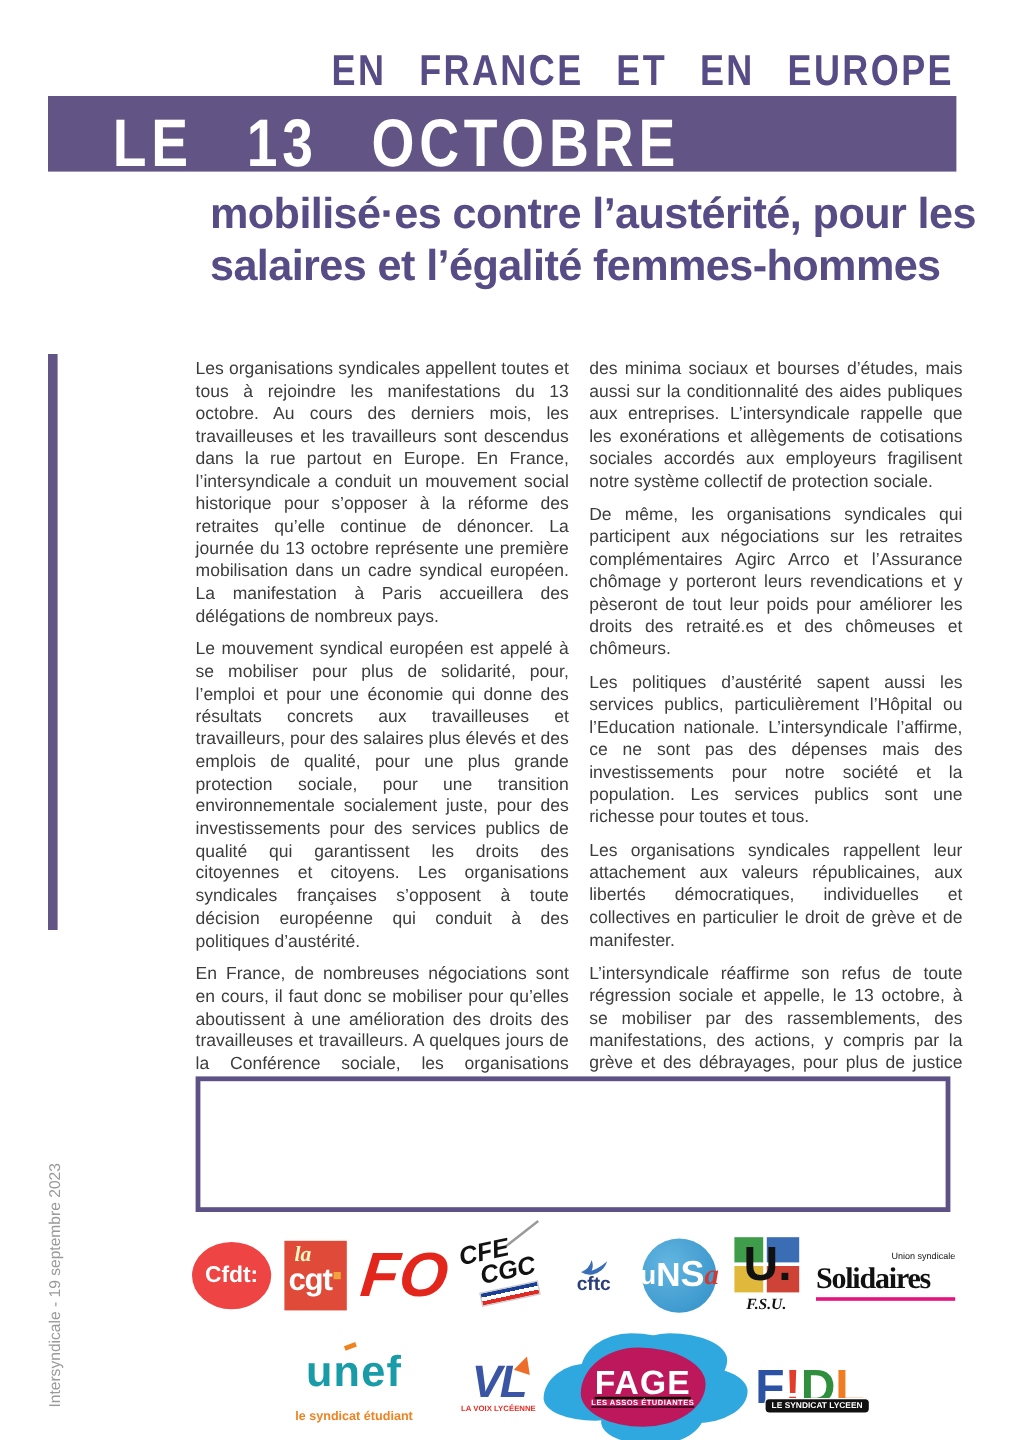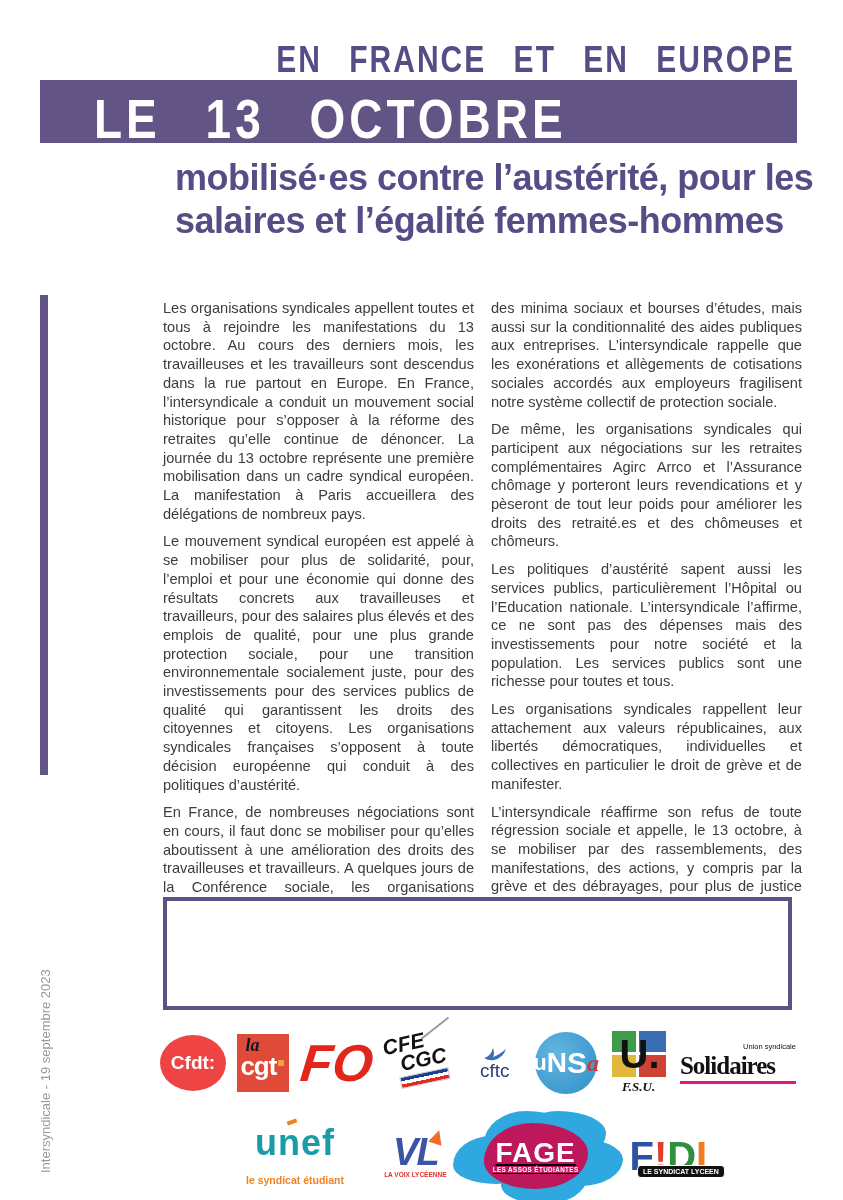--- a/index.html
+++ b/index.html
@@ -49,36 +49,36 @@
   .logo-row1{position:absolute;left:160px;top:1026px;width:636px;height:74px;
     display:flex;align-items:center;justify-content:space-between;}
   .logo-row2{position:absolute;left:243px;top:1118px;width:484px;height:76px;
     display:flex;align-items:center;justify-content:space-between;}
   .logo{position:relative;flex:0 0 auto;}
   
   .cfdt{width:66px;height:56px;background:#ef4444;border-radius:50%;
     display:flex;align-items:center;justify-content:center;color:#fff;font-weight:bold;font-size:19px;}
   
   .cgt{width:52px;height:58px;background:#e04a38;position:relative;}
-  .cgt .la{position:absolute;top:1px;left:8px;color:#0f172a;font-family:"Liberation Serif",serif;font-style:italic;font-weight:bold;font-size:18px;}
+  .cgt .la{position:absolute;top:1px;left:8px;color:#fef9c3;font-family:"Liberation Serif",serif;font-style:italic;font-weight:bold;font-size:18px;}
   .cgt .cgt-word{position:absolute;bottom:10px;left:3px;color:#fff;font-weight:bold;font-size:26px;letter-spacing:-1px;}
   .cgt .dot{position:absolute;right:5px;top:26px;width:6px;height:6px;background:#eea43c;}
   
   .fo{color:#e3261c;font-weight:bold;font-size:52px;font-style:italic;transform:skewX(-6deg);line-height:52px;}
   
   .cfecgc{width:70px;height:64px;}
   .cfecgc .block{transform:rotate(-12deg);color:#111;font-weight:bold;font-style:italic;font-size:21px;line-height:19px;}
   .cfecgc .l2{margin-left:14px;}
   .cfecgc .stripe{width:48px;height:10px;margin:3px 0 0 16px;transform:rotate(-12deg);
     background:linear-gradient(180deg,#1b3f94 0 33%,#ffffff 33% 66%,#e02a24 66% 100%);
     border:1px solid #ccc;}
   .cfecgc .pole{position:absolute;top:-4px;right:2px;width:34px;height:1.5px;background:#9a9a9a;transform:rotate(-38deg);}
   
   .cftc{width:58px;text-align:center;}
-  .cftc .word{color:#2b3e7d;font-weight:normal;font-size:19px;letter-spacing:0;}
+  .cftc .word{color:#2b3e7d;font-weight:bold;font-size:16px;letter-spacing:0;}
   .cftc svg{display:block;margin:0 auto -2px auto;}
   
   .unsa{width:62px;height:62px;border-radius:50%;
     background:radial-gradient(circle at 35% 35%, #63b6e0, #2f8ec7);
     display:flex;align-items:center;justify-content:center;color:#fff;font-weight:bold;}
   .unsa .u{font-size:22px;}
   .unsa .n{font-size:28px;}
   .unsa .s{font-size:30px;}
   .unsa .a{color:#d03a33;font-style:italic;font-size:24px;font-family:"Liberation Serif",serif;}
   

